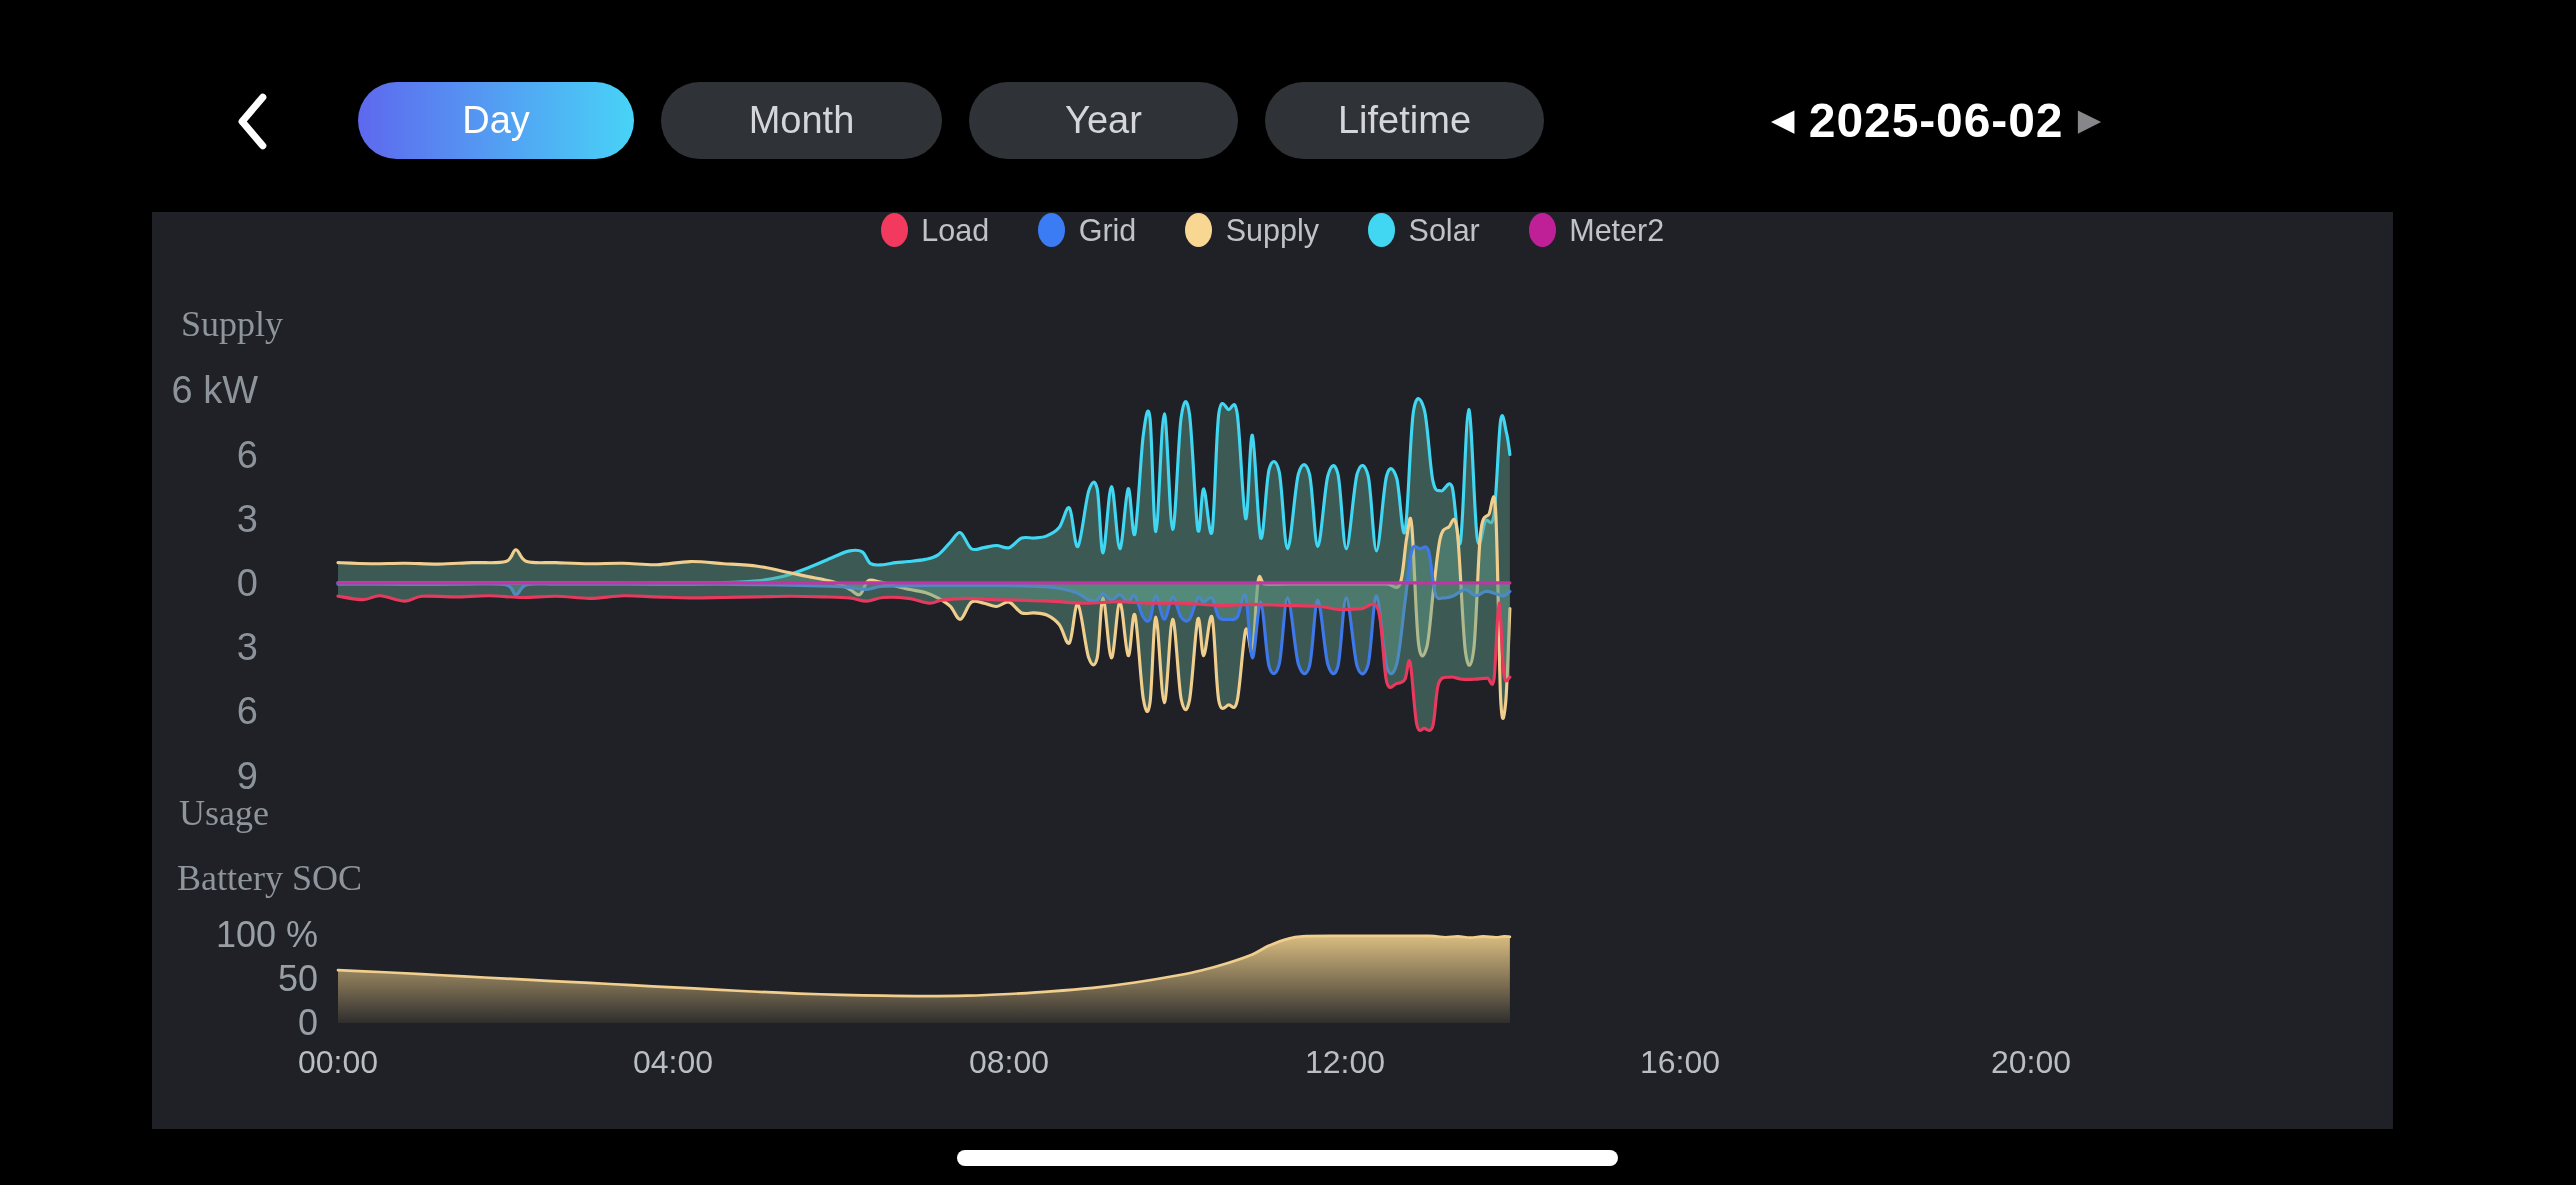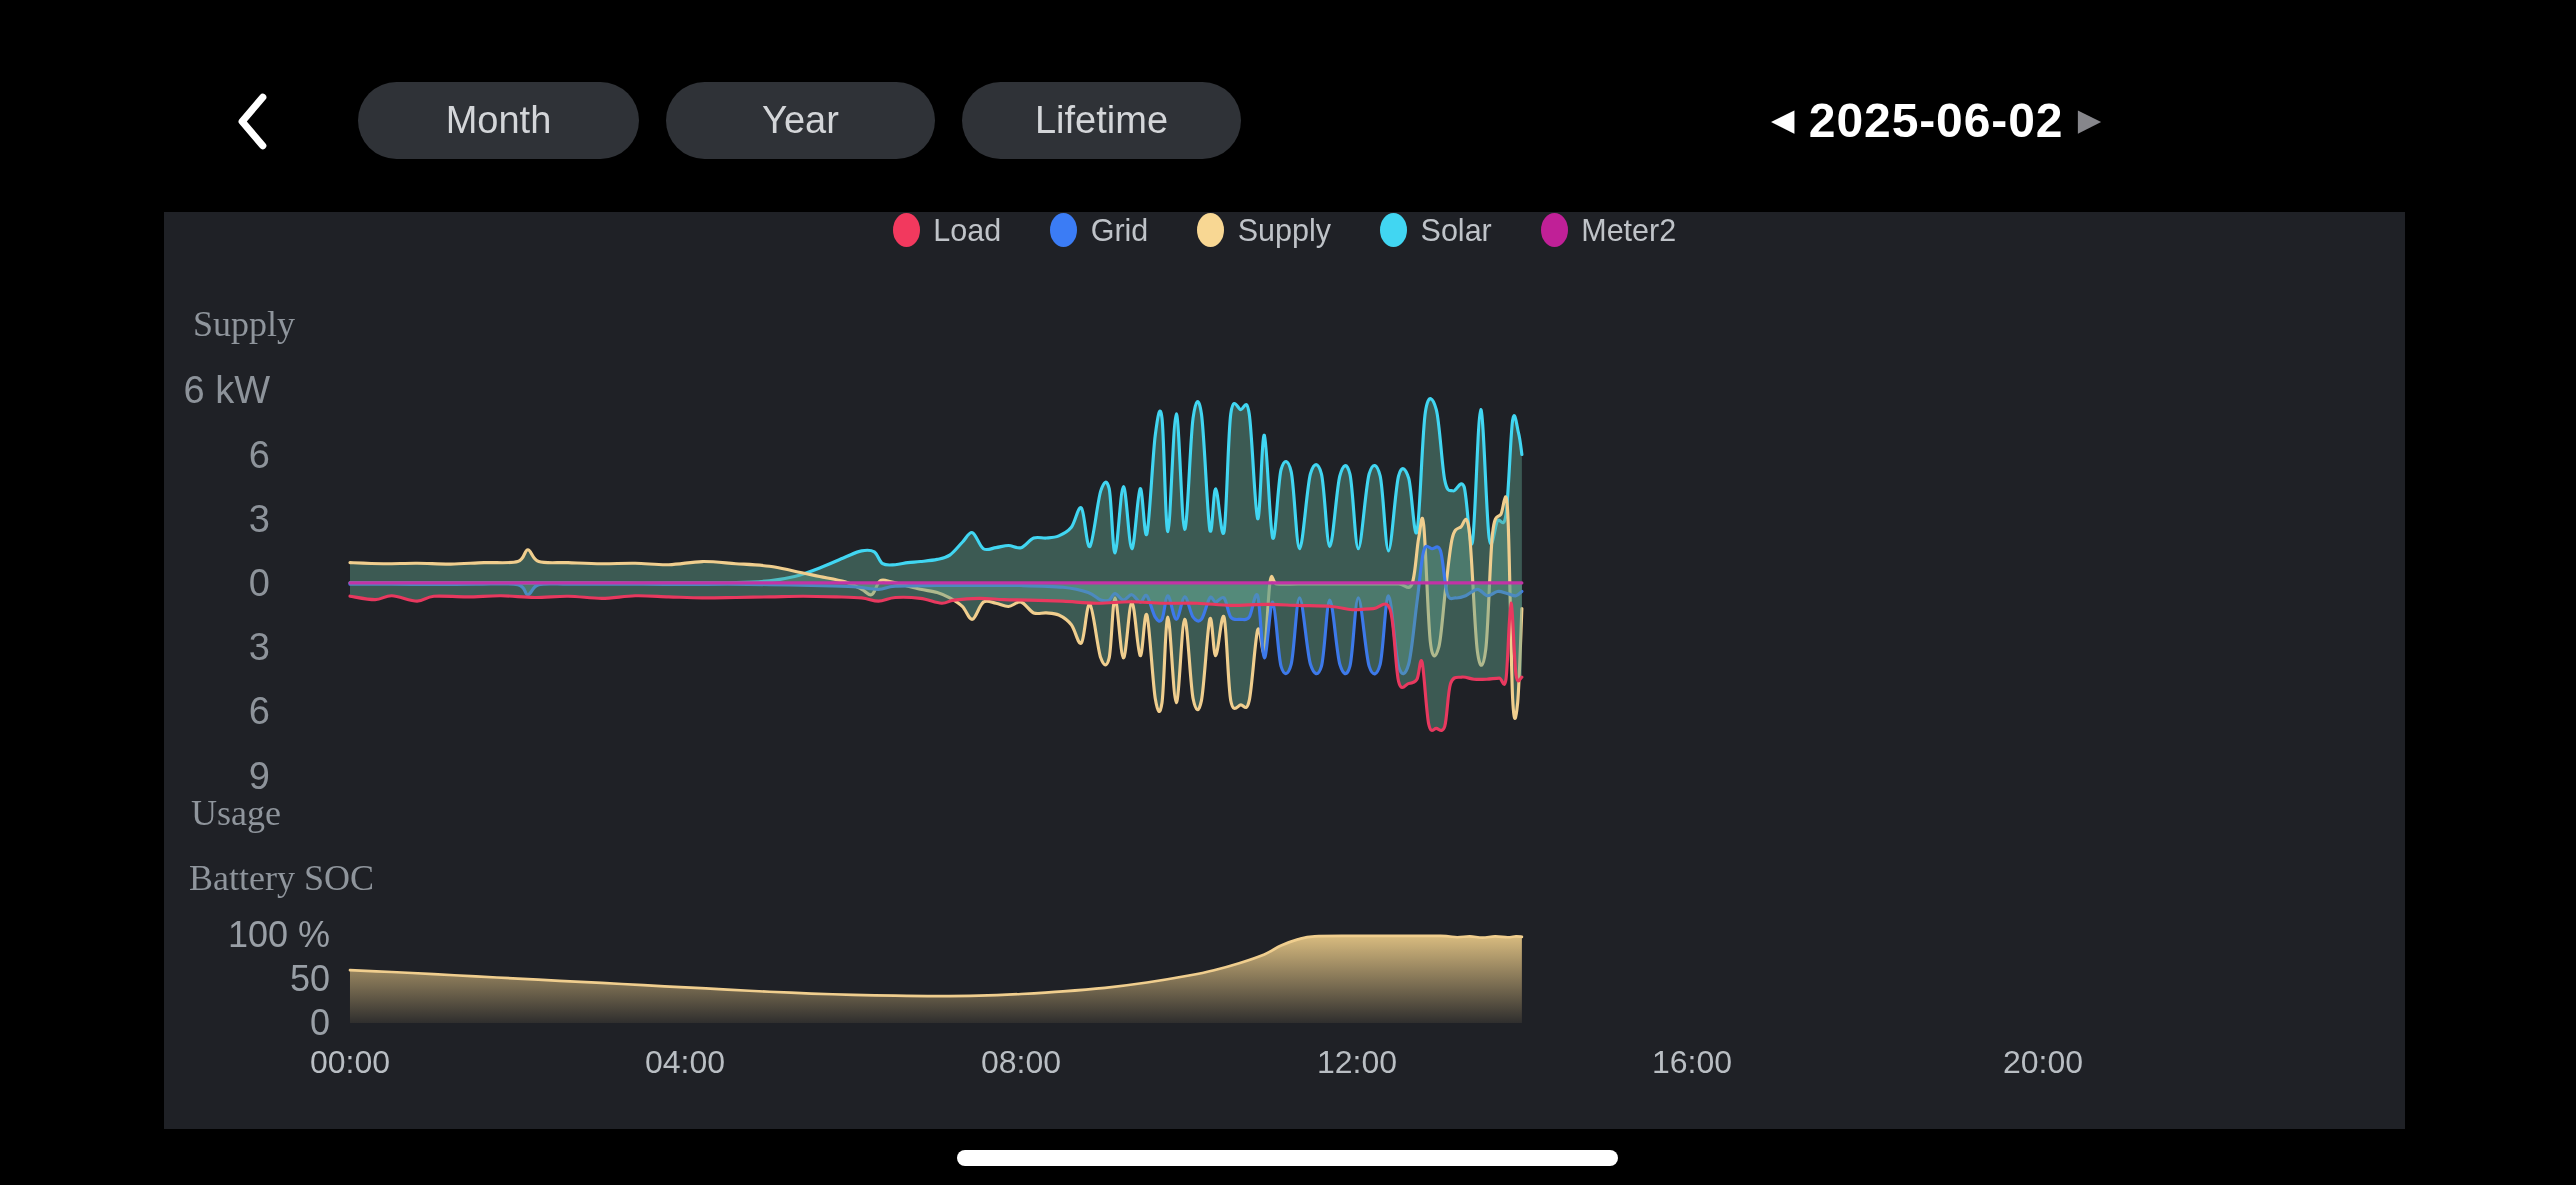--- a/index.html
+++ b/index.html
@@ -21,21 +21,21 @@
                 color:#fff; }
   .date-nav { position:absolute; left:1771px; top:82px; height:77px;
               display:flex; align-items:center; gap:14.4px; }
   .date-arrow { background:none; border:none; font-size:30.5px; line-height:1;
                 cursor:pointer; font-family:"DejaVu Sans", sans-serif; }
   .date-arrow.prev { color:#fff; }
   .date-arrow.next { color:var(--next-disabled); }
   .date-text { color:#fff; font-size:48px; font-weight:700; letter-spacing:0.9px; }
 
   
-  .panel { position:absolute; left:164px; top:212px; width:2241px; height:917px;
+  .panel { position:absolute; left:152px; top:212px; width:2241px; height:917px;
            background:var(--panel-bg); }
   .legend { position:absolute; left:0; top:-5.4px; width:100%; height:47px;
             display:flex; justify-content:center; align-items:center; gap:49px; }
   .legend-item { display:flex; align-items:center; gap:13.5px; cursor:pointer; }
   .legend-dot { width:27px; height:34px; border-radius:50%; }
   .legend-label { font-size:30.5px; color:#BFC3C8; }
 
   .axis-title { position:absolute; transform:translateY(-50%);
                 font-family:"Liberation Serif", serif; font-size:36px; color:#8F959C; }
   .y-tick { position:absolute; left:0; width:106px; text-align:right;
@@ -53,20 +53,21 @@
 </head>
 <body>
 
 <div class="header">
   <button class="back-btn">
     <svg width="40" height="61" viewBox="0 0 44 68">
       <path d="M34 7 L11 34 L34 61" fill="none" stroke="#FFFFFF" stroke-width="8" stroke-linecap="round" stroke-linejoin="round"></path>
     </svg>
   </button>
   <div class="tabs" id="tabs">
+      <button class="tab active" style="width: 276px;">Day</button>
       <button class="tab" style="width: 281px;">Month</button>
       <button class="tab" style="width: 269px;">Year</button>
       <button class="tab" style="width: 279px; text-align: center;">Lifetime</button>
     </div>
   <div class="date-nav">
     <button class="date-arrow prev">◀</button>
     <span class="date-text">2025-06-02</span>
     <button class="date-arrow next">▶</button>
   </div>
 </div>

